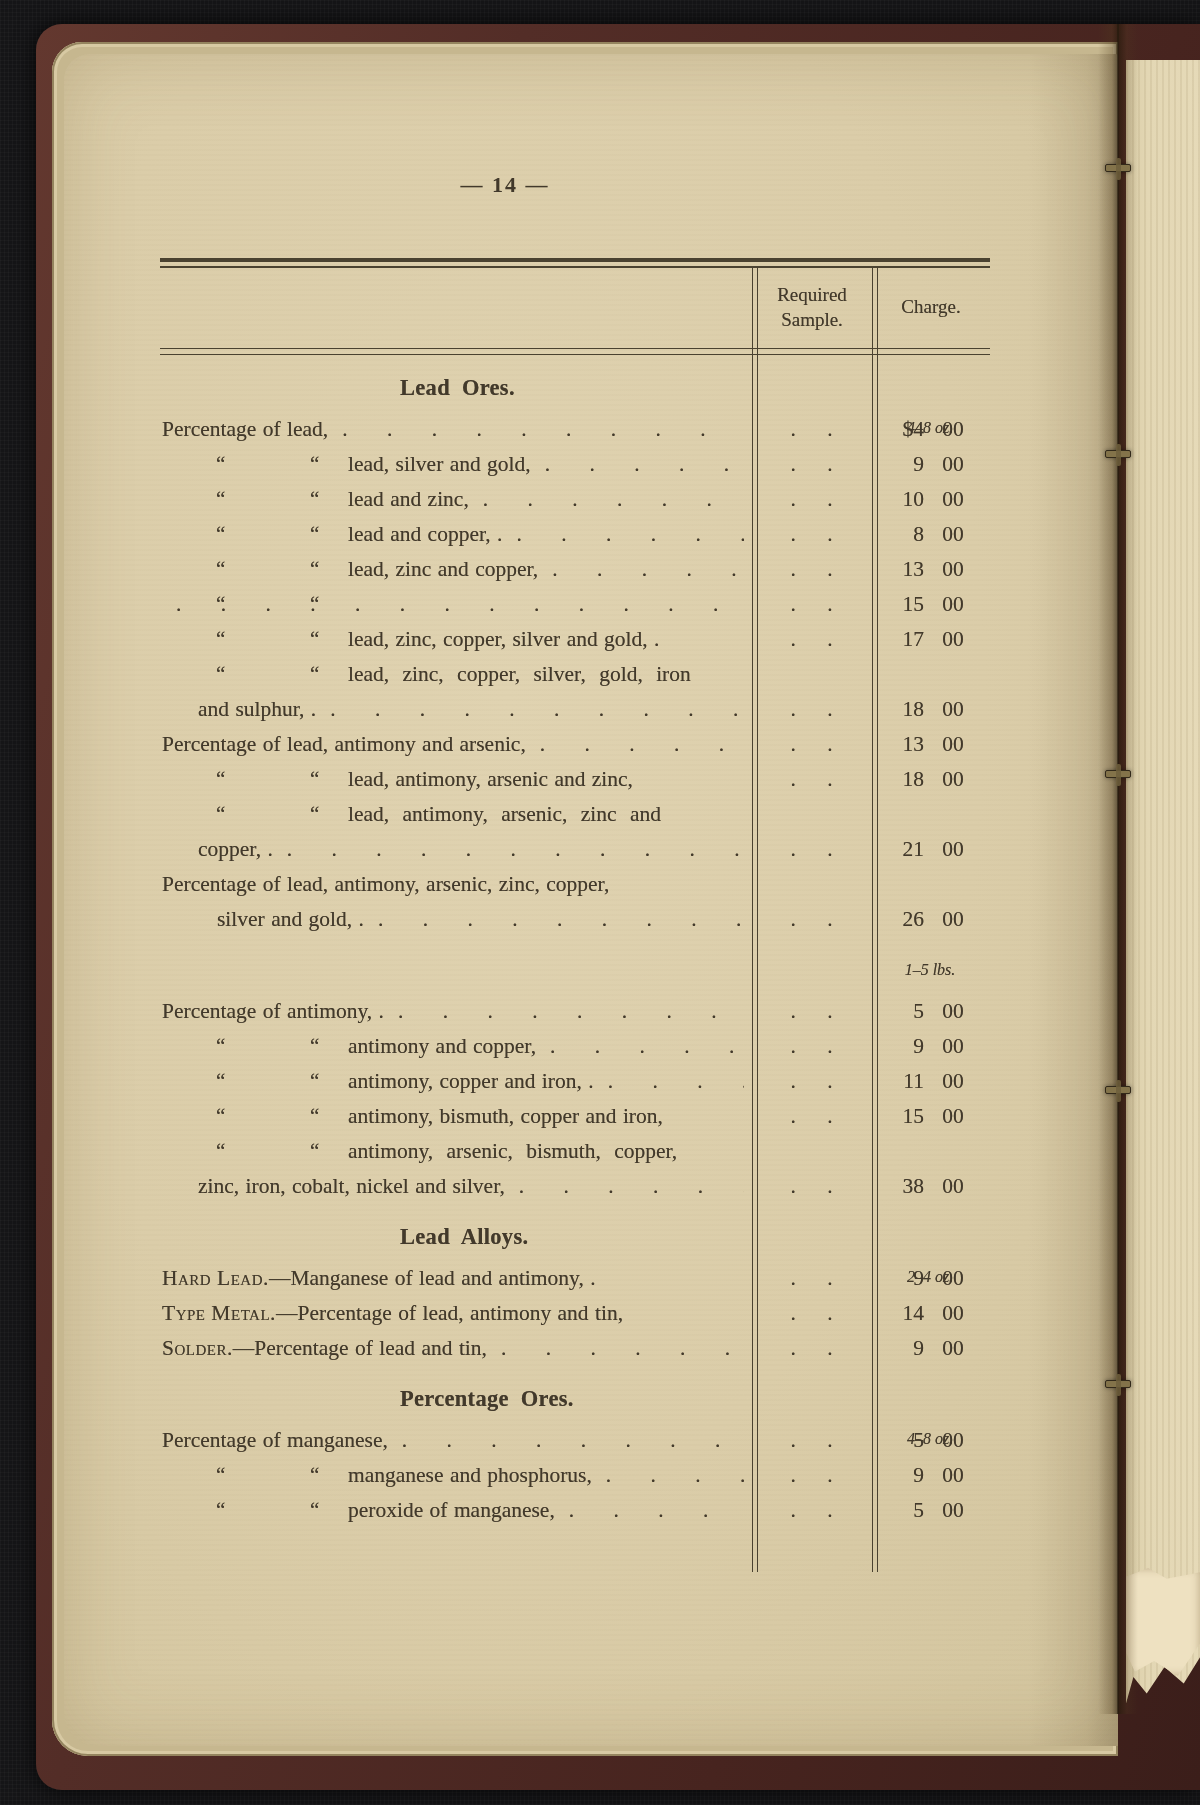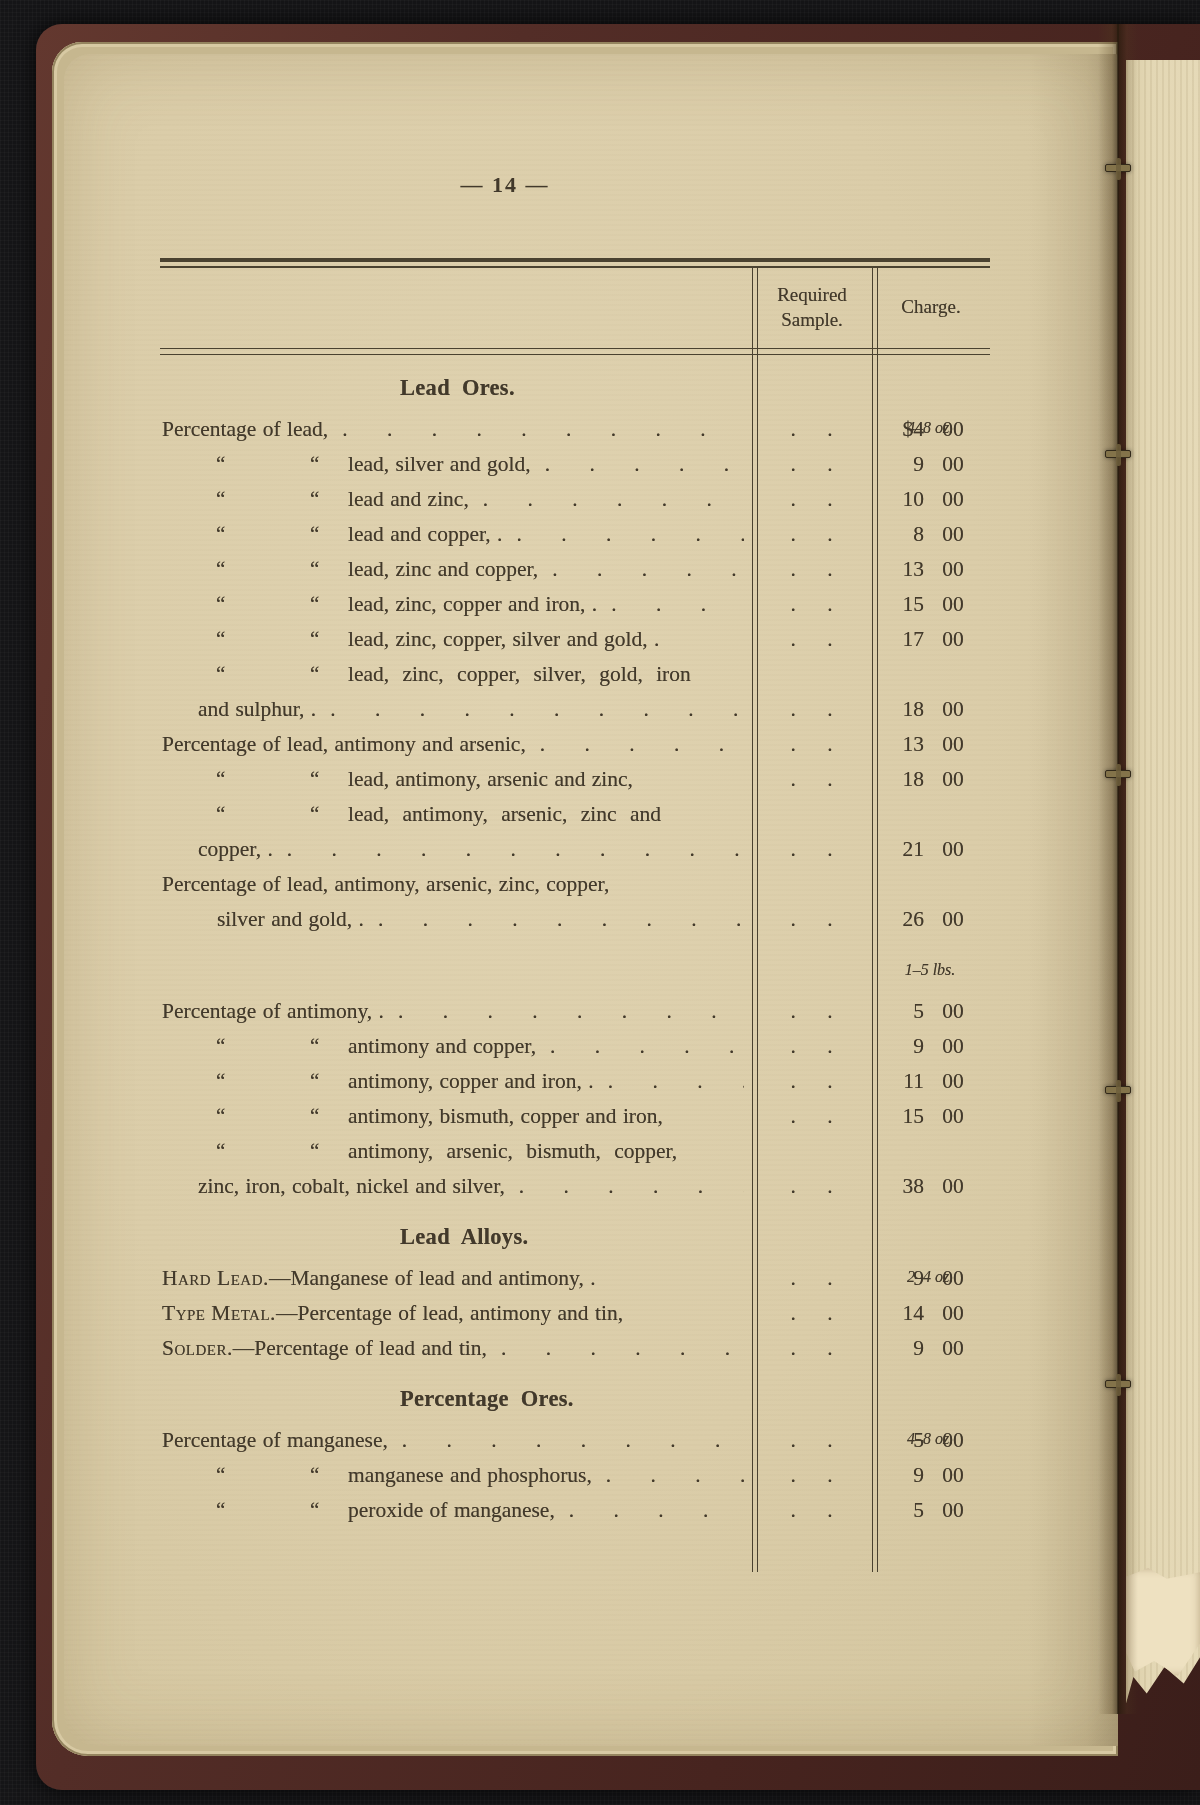--- a/index.html
+++ b/index.html
@@ -255,21 +255,20 @@
           <div class="cell sample"><span class="sdots">. .</span></div>
           <div class="cell charge">
             <span class="amt">13</span>
             <span class="cents">00</span>
           </div>
         </div>
         <div class="trow">
           <div class="cell desc ditto">
             <span class="ditto-q d1">“</span>
             <span class="ditto-q d2">“</span>
-            <span class="txt">lead, zinc, copper and iron, .</span>
             <span class="leader"></span>
           </div>
           <div class="cell sample"><span class="sdots">. .</span></div>
           <div class="cell charge">
             <span class="amt">15</span>
             <span class="cents">00</span>
           </div>
         </div>
         <div class="trow">
           <div class="cell desc ditto">

